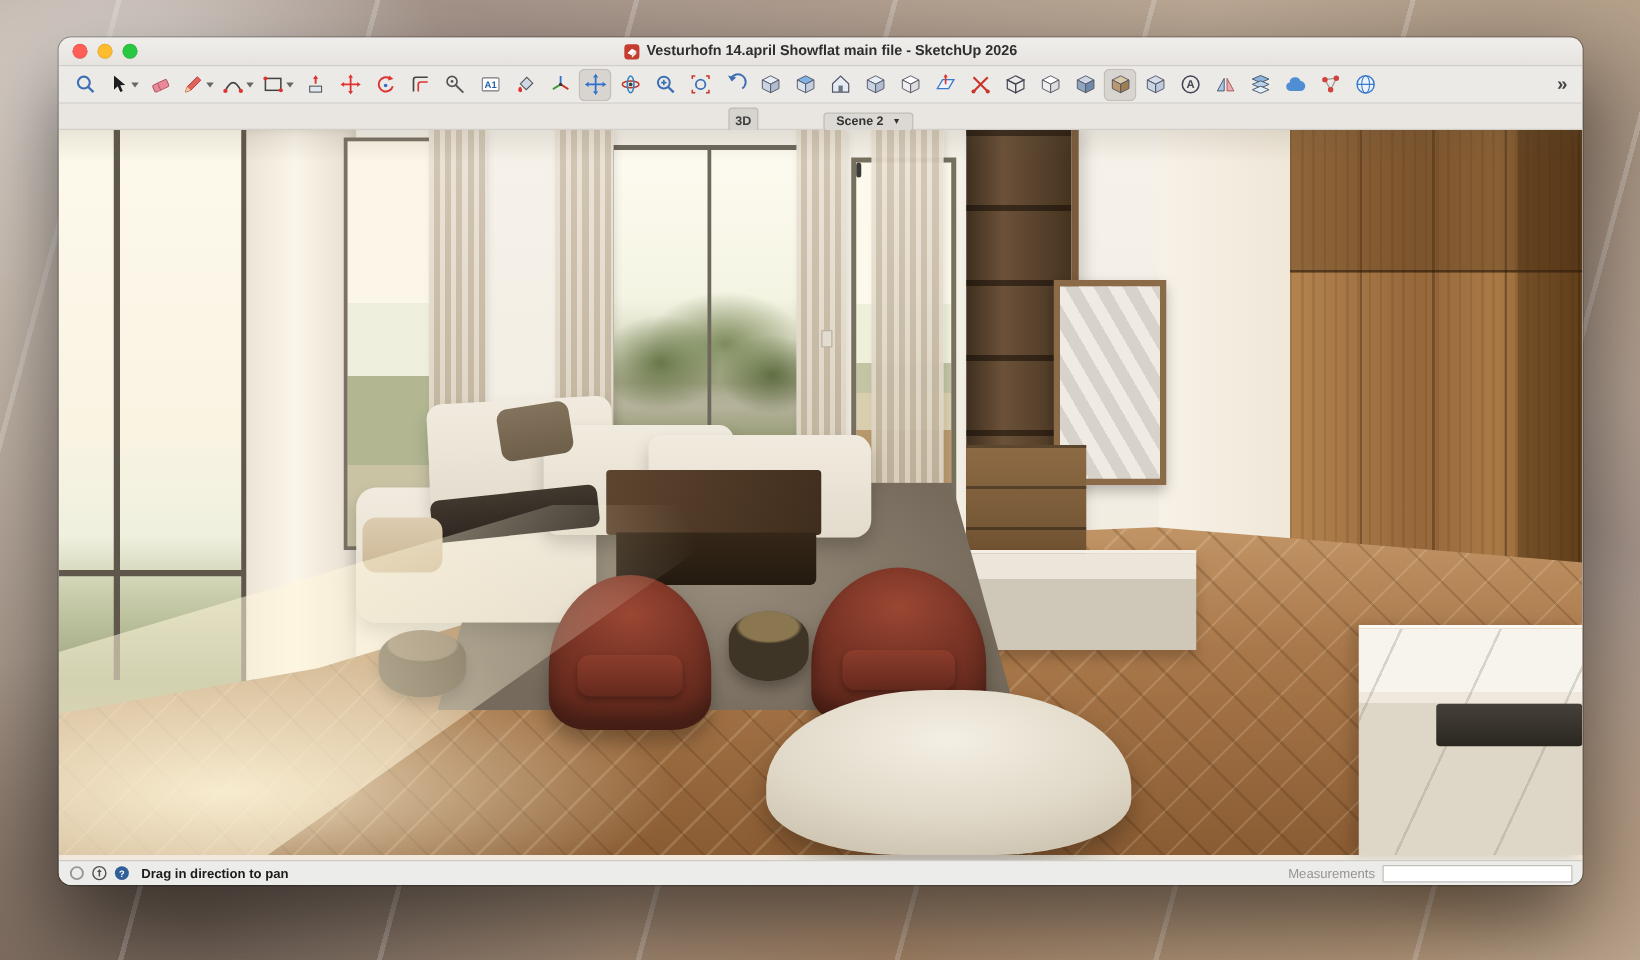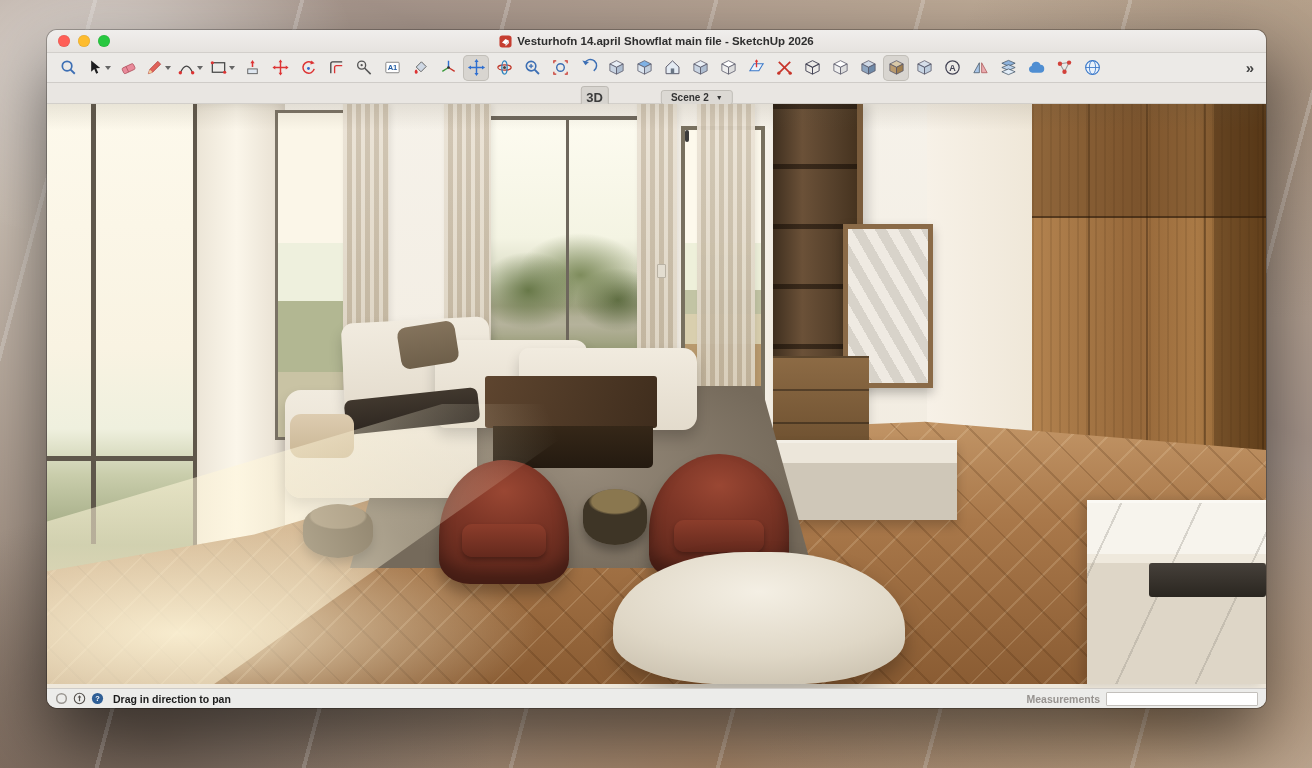--- a/index.html
+++ b/index.html
@@ -46,21 +46,21 @@
   }
   .tool.active { background:#d8d5d0; box-shadow:inset 0 0 0 1px #c2bfb9; }
   .ticon { display:flex; align-items:center; justify-content:center; }
   .caret { width:0; height:0; border-left:3px solid transparent; border-right:3px solid transparent; border-top:4px solid #666; }
   .overflow { margin-left:auto; font-size:15px; color:#444; padding:0 4px; font-weight:700; }
 
   .tabbar { flex:0 0 21px; position:relative; background:#e9e6e2; border-bottom:1px solid #d2cfca; }
   .tab-group { position:absolute; left:50%; top:3px; transform:translateX(-50%); display:flex; align-items:center; gap:6px; }
   .mode-badge {
     background:#d7d4cf; border:1px solid #bdbab4; border-radius:3px;
-    font-size:13px; font-weight:700; color:#3c3c3c; padding:10px 5px; height:15px; line-height:13px; display:flex; align-items:center;
+    font-size:10px; font-weight:700; color:#3c3c3c; padding:10px 5px; height:15px; line-height:13px; display:flex; align-items:center;
   }
   .scene-tab {
     display:flex; align-items:center; gap:7px; background:#dcd9d4; border:1px solid #c0bdb7;
     border-radius:3px; padding:0 9px; height:15px; font-size:10px; font-weight:700; color:#333;margin-left:46px;
   }
   .tab-caret { font-size:7px; color:#333; }
 
   
   .viewport { flex:1; position:relative; overflow:hidden; background:linear-gradient(180deg,#f6f2ea,#efe8db); }
   .viewport > div { position:absolute; }
@@ -171,21 +171,21 @@
   .s-vptop { left:0; top:0; width:1219px; height:26px; background:linear-gradient(rgba(90,80,60,.12), transparent); pointer-events:none; }
 
   
   .statusbar {
     flex:0 0 20px; display:flex; align-items:center; gap:5px; padding:0 8px;
     background:#ececea; border-top:1px solid #cfccc8; font-size:10.5px; color:#222;
   }
   .sb-ic { display:flex; align-items:center; }
   .hint { font-weight:700; color:#1c1c1c; margin-left:4px; }
   .measure { margin-left:auto; display:flex; align-items:center; gap:6px; }
-  .mlabel { color:#979390; font-size:10.5px;font-weight:bold; }
+  .mlabel { color:#979390; font-size:10.5px; }
   .minput { width:152px; height:14px; background:#fff; border:1px solid #c3c0bc; border-radius:1px; font-size:10px; padding:0 3px; font-family:"Liberation Sans", sans-serif; }
 </style>
 </head>
 <body>
 
 <div class="desktop">
   <div class="window">
 
     <div class="titlebar">
       <div class="traffic">

